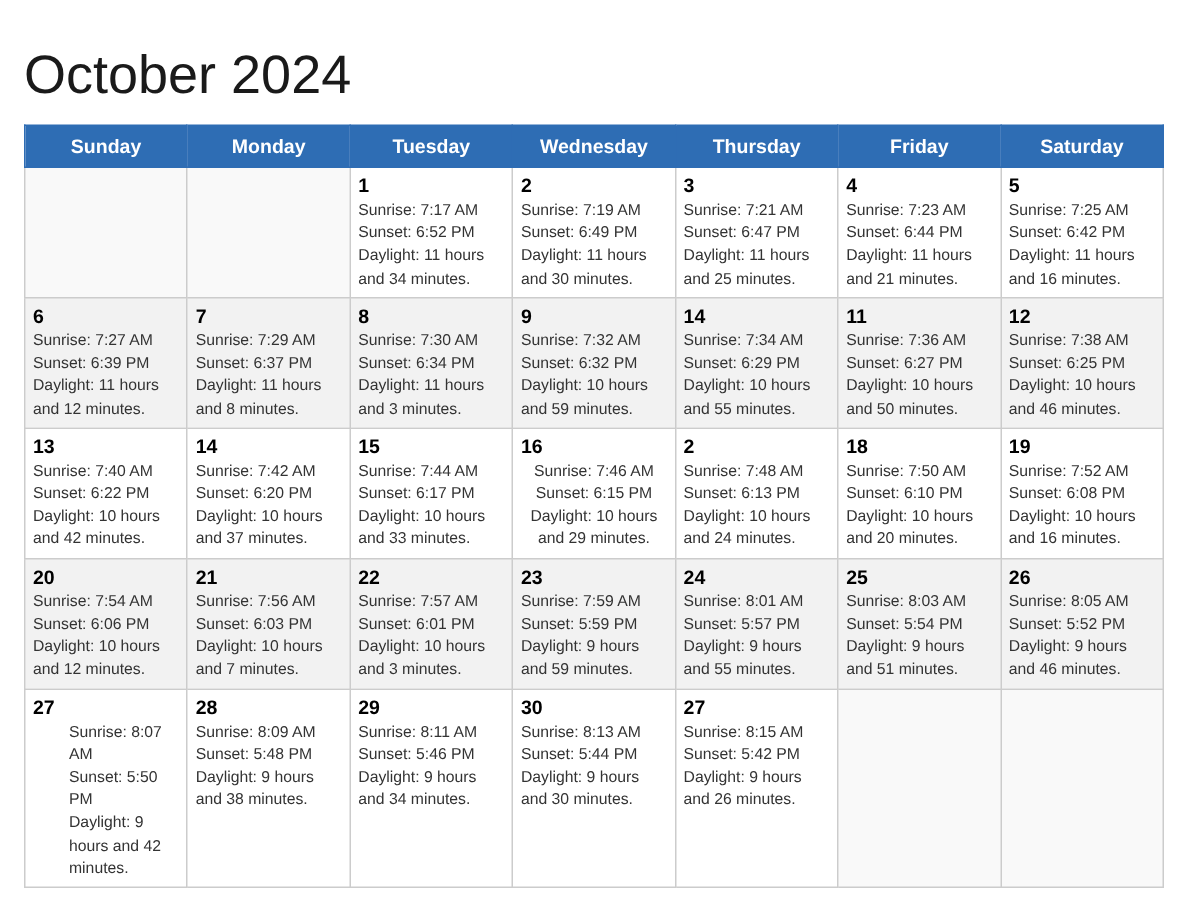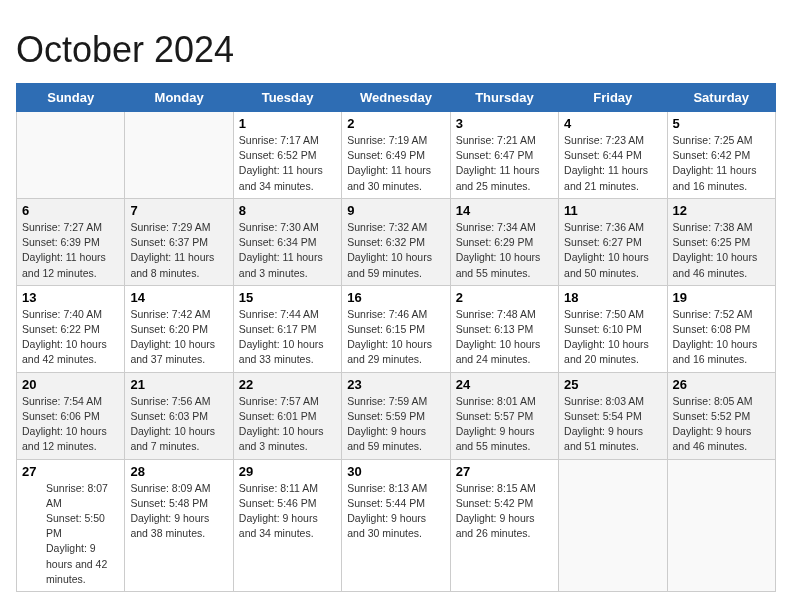--- a/index.html
+++ b/index.html
@@ -199,21 +199,21 @@
 Daylight: 10 hours and 37 minutes.</div>
         </td>
         <td>
           <span class="day-num">15</span>
           <div class="day-info" style="white-space: pre-line;">Sunrise: 7:44 AM
 Sunset: 6:17 PM
 Daylight: 10 hours and 33 minutes.</div>
         </td>
         <td>
           <span class="day-num">16</span>
-          <div class="day-info" style="white-space: pre-line;">Sunrise: 7:46 AM
+          <div class="day-info" style="white-space: pre-line; text-align: center;">Sunrise: 7:46 AM
 Sunset: 6:15 PM
 Daylight: 10 hours and 29 minutes.</div>
         </td>
         <td>
           <span class="day-num">2</span>
           <div class="day-info" style="white-space: pre-line;">Sunrise: 7:48 AM
 Sunset: 6:13 PM
 Daylight: 10 hours and 24 minutes.</div>
         </td>
         <td>

